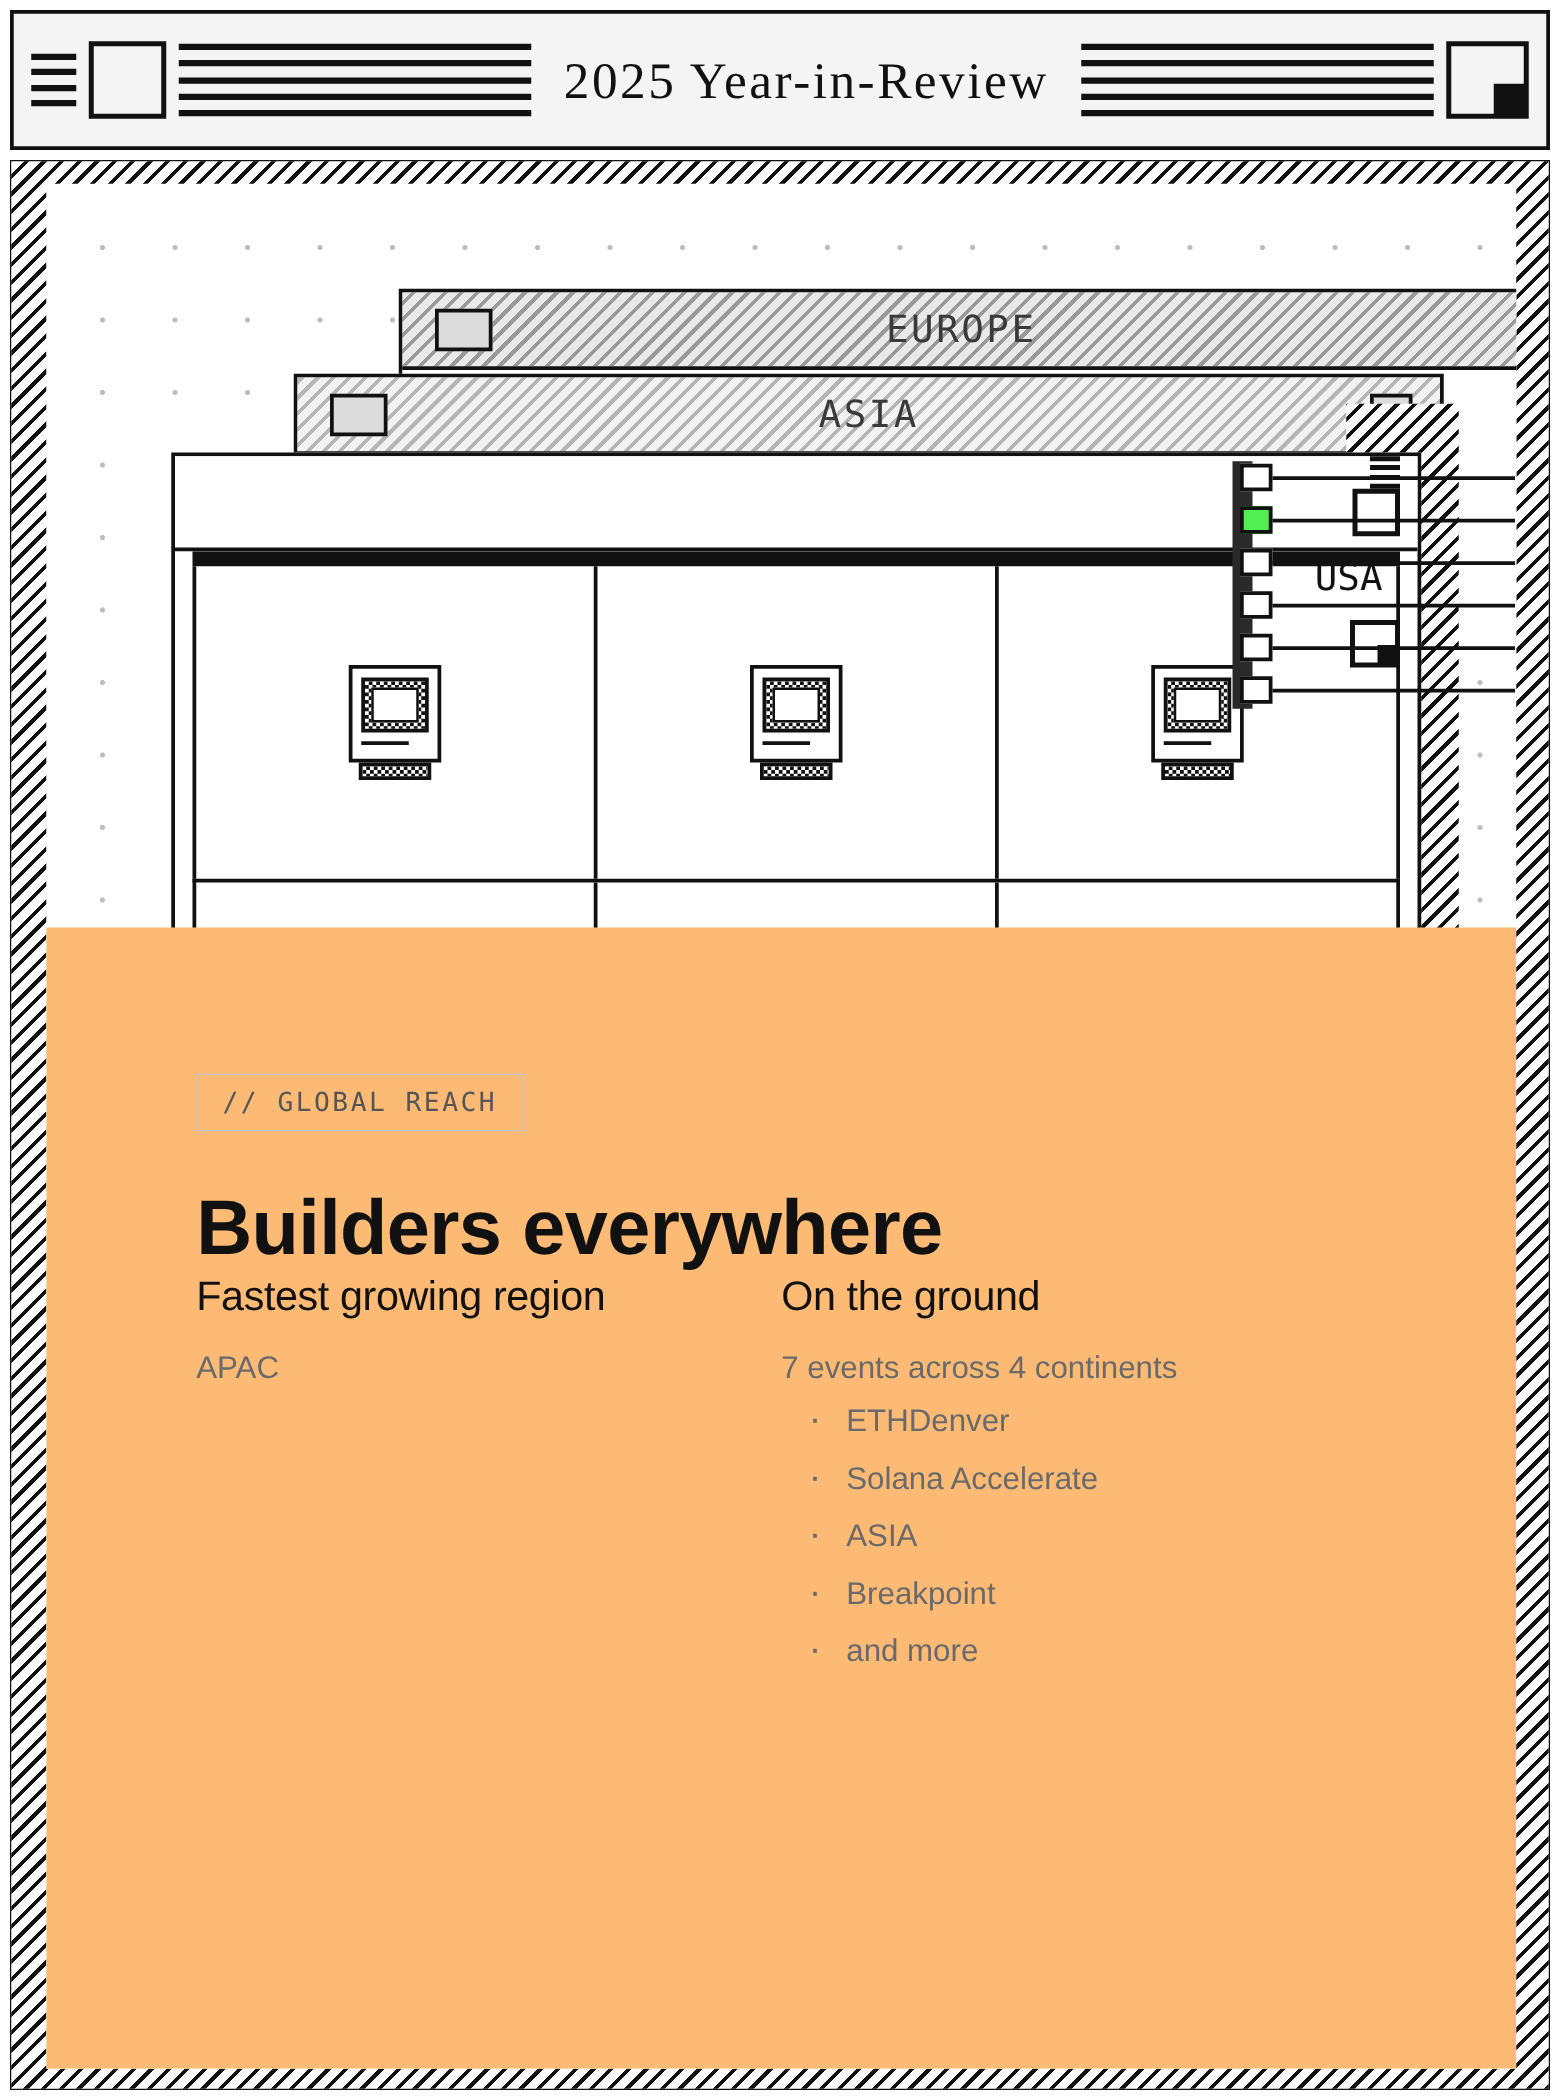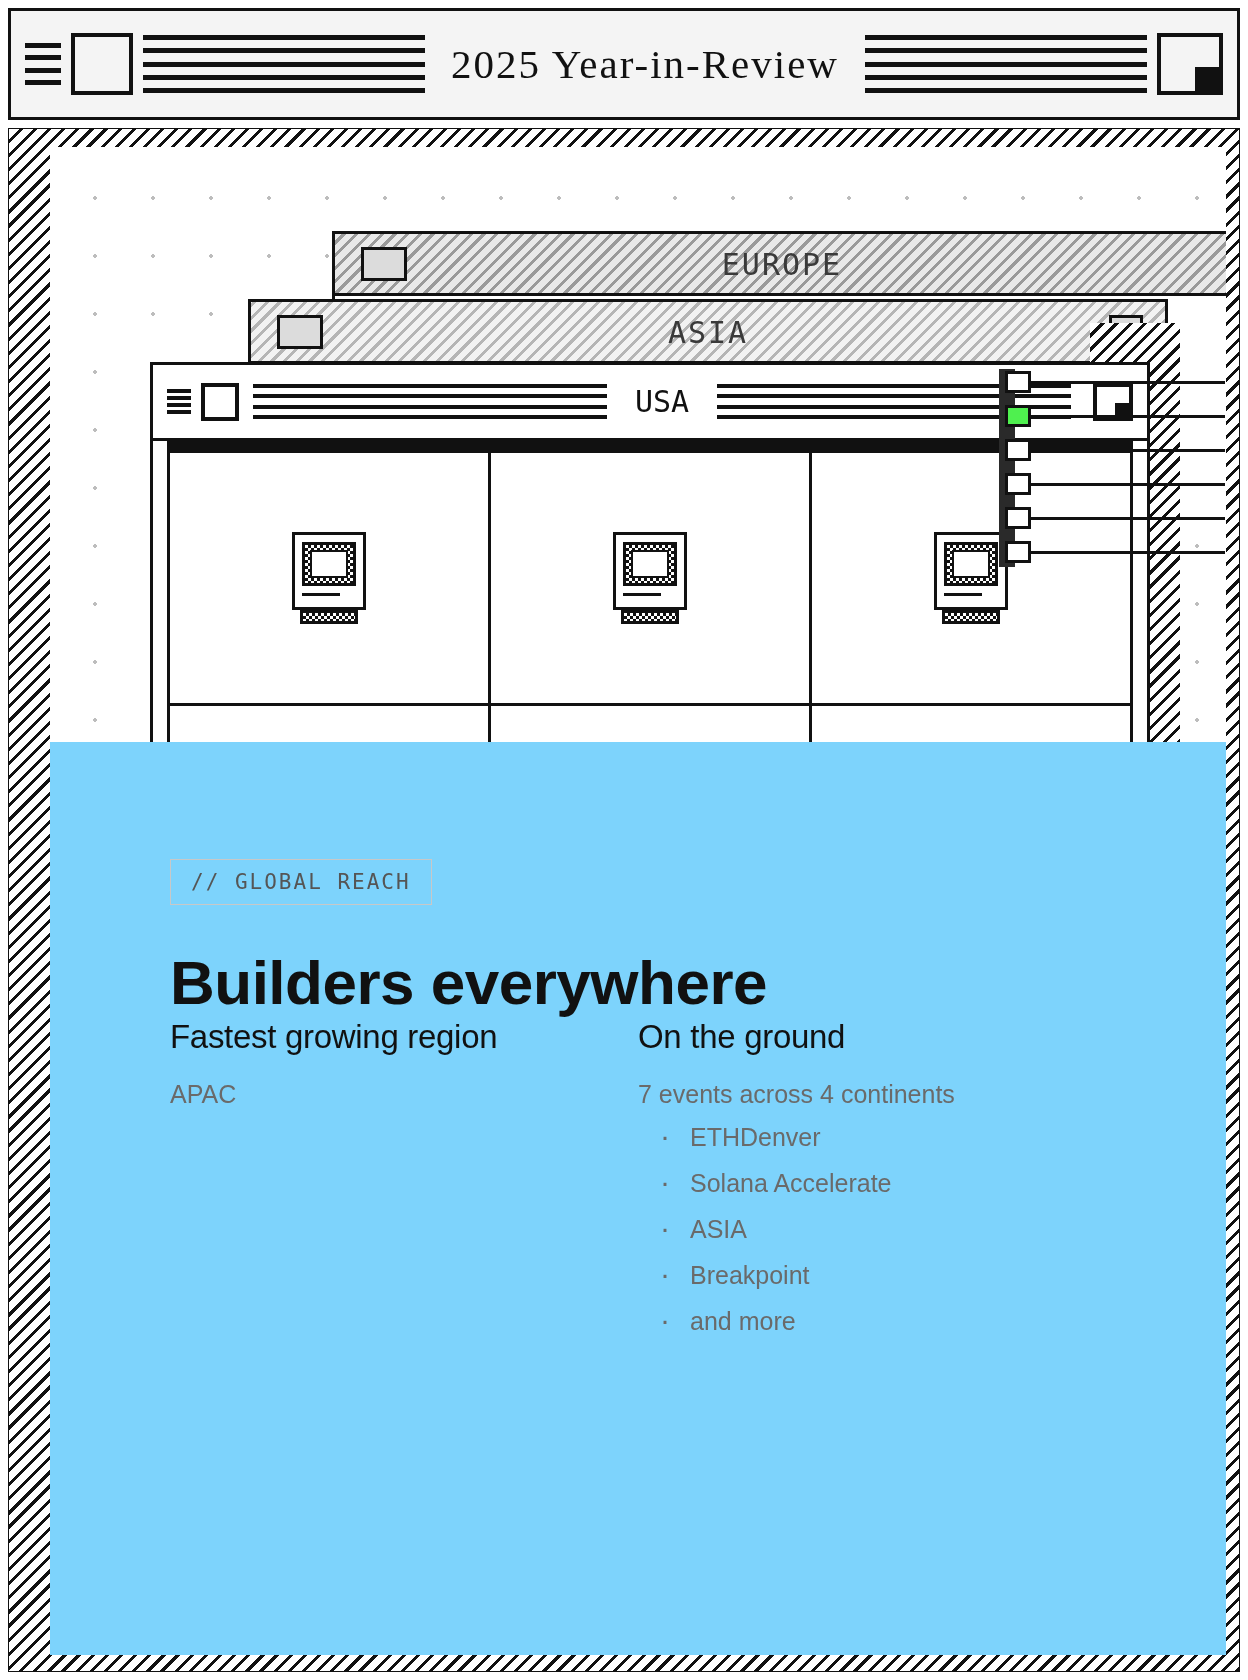--- a/index.html
+++ b/index.html
@@ -115,21 +115,21 @@
     background:
       repeating-linear-gradient(
         -45deg,
         #111 0px, #111 3px,
         #ffffff 3px, #ffffff 10px
       );
     border: 1px solid #111;
   }
   .hatch-inner {
     position: absolute;
-    left: 41px;
+    left: 28px;
     top: 18px;
     width: 1176px;
     height: 1508px;
     background: #ffffff;
     overflow: hidden;
   }
 
   
   .dot-field {
     position: absolute;
@@ -231,21 +231,22 @@
     top: 215px;
     width: 1000px;
     height: 400px;
     background: #ffffff;
   }
   .win-usa .win-bar {
     height: 76px;
     background: #ffffff;
     padding: 0 14px;
     display: flex;
-    align-items: center;
+    align-items: flex-end;
+    flex-direction: column;
   }
   .usa-lines {
     flex: 1;
     height: 36px;
     display: flex;
     flex-direction: column;
     justify-content: space-between;
     margin: 0 14px;
   }
   .usa-lines span {
@@ -432,21 +433,21 @@
     flex: 1;
   }
 
   
   .content {
     position: absolute;
     left: 0;
     top: 595px;
     width: 1176px;
     height: 913px;
-    background: #7dd3fc;
+    background: #fdba74;
     padding: 0 120px;
     box-sizing: border-box;
   }
   .eyebrow {
     display: inline-block;
     margin-top: 117px;
     border: 1px solid #c8c8c8;
     padding: 10px 20px;
     font-family: "DejaVu Sans Mono", monospace;
     font-size: 21px;

